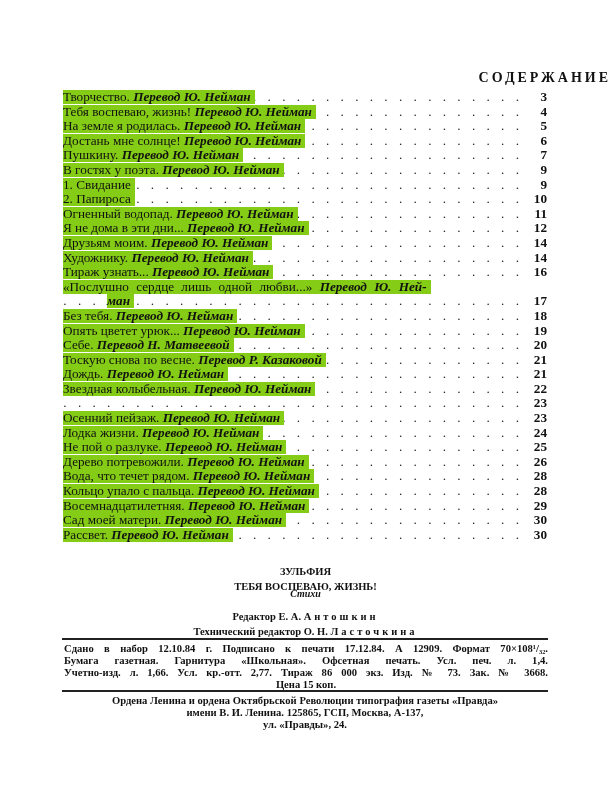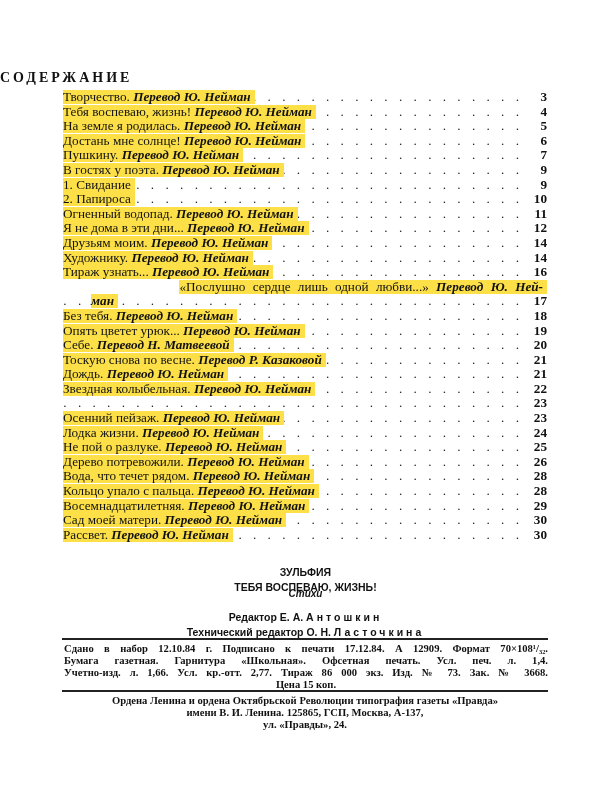--- a/index.html
+++ b/index.html
@@ -4,46 +4,46 @@
   <style>
     html, body { margin: 0; padding: 0; background: #ffffff; }
     body {
       width: 611px; height: 800px; position: relative; overflow: hidden;
       font-family: "Liberation Serif", "DejaVu Serif", serif;
       color: #111111;
     }
     .page { position: absolute; left: 0; top: 0; width: 611px; height: 800px; }
     .toc-title {
       position: absolute; left: 0; width: 611px; top: 70px;
-      text-align: left; font-weight: bold; font-size: 14px; letter-spacing: 3px;
+      text-align: right; font-weight: bold; font-size: 14px; letter-spacing: 3px;
     }
     .toc { position: absolute; left: 63px; top: 90px; width: 484px; }
     .toc-row {
       position: relative; height: 14.6px; line-height: 14.6px; font-size: 13.2px;
       white-space: nowrap; overflow: hidden;
     }
-    .toc-row .txt { background: #fde047; padding-right: 4px; position: relative; z-index: 2; }
+    .toc-row .txt { background: #84cc16; padding-right: 4px; position: relative; z-index: 2; }
     .toc-row .tr { font-style: italic; font-weight: bold; }
     .toc-row .dots {
       position: absolute; left: 0; right: 28px; top: 0; z-index: 1;
       overflow: hidden; letter-spacing: 0; color: #222;
     }
     .toc-row .dots::before {
       content: ". . . . . . . . . . . . . . . . . . . . . . . . . . . . . . . . . . . . . . . . . . . . . . . . . . . . . . . . . . . . . . . . . . . . . . . . . . . . . . . . . . . . . . . . . . .";
       float: right; word-spacing: 8px;
     }
     .toc-row .pg {
       position: absolute; right: 0; top: 0; width: 26px; text-align: right;
       background: #fff; z-index: 2; font-weight: bold;
     }
     .toc-row.indent .txt { }
-    .toc-row.wrap { word-spacing: 4px; text-align: right; }
-    .toc-row.cont .txt { margin-left: 28px; }
+    .toc-row.wrap { word-spacing: 4px; }
+    .toc-row.cont .txt { margin-left: 44px; }
 
-    .imprint { position: absolute; left: 0; width: 611px; text-align: center; font-family: Liberation Sans, sans-serif; }
+    .imprint { position: absolute; left: 0; width: 611px; text-align: center; font-family: Liberation Serif, serif; }
     .imp-author { top: 566px; font-weight: bold; font-size: 10.5px; }
     .imp-book { top: 581px; font-weight: bold; font-size: 10.5px; }
     .imp-genre { top: 588px; font-style: italic; font-size: 10px; font-weight: bold; }
     .imp-editor { top: 611px; font-size: 10.5px; font-weight: bold; }
     .imp-teched { top: 626px; font-size: 10.5px; font-weight: bold; }
     .spaced { letter-spacing: 3px; }
 
     .rule { position: absolute; left: 62px; width: 486px; height: 2px; background: #222; }
     .rule1 { top: 638px; }
     .rule2 { top: 690px; }

